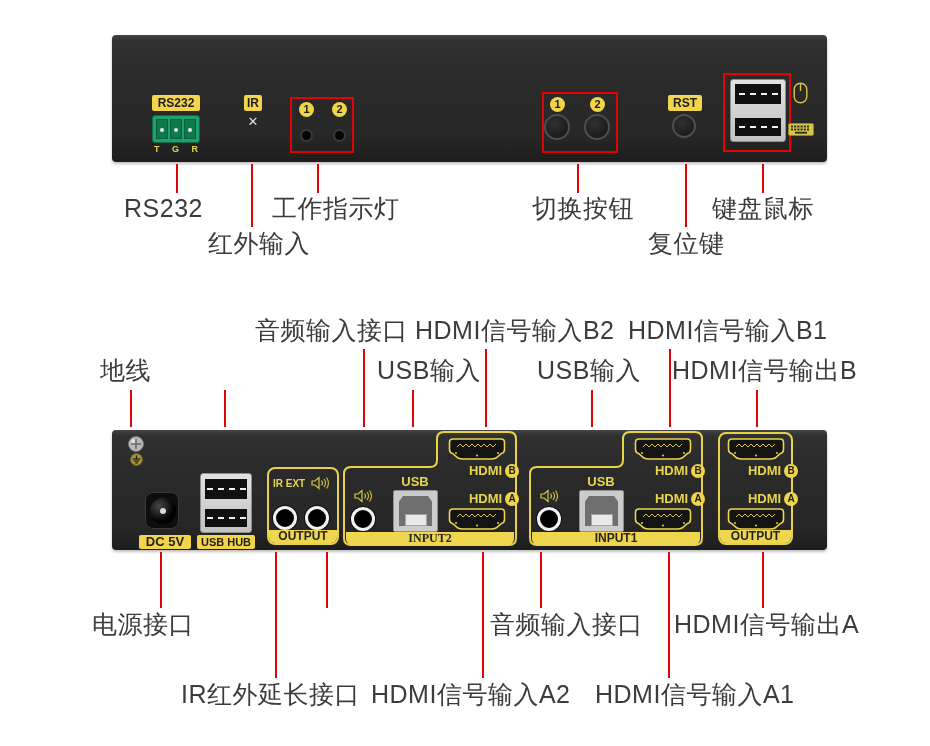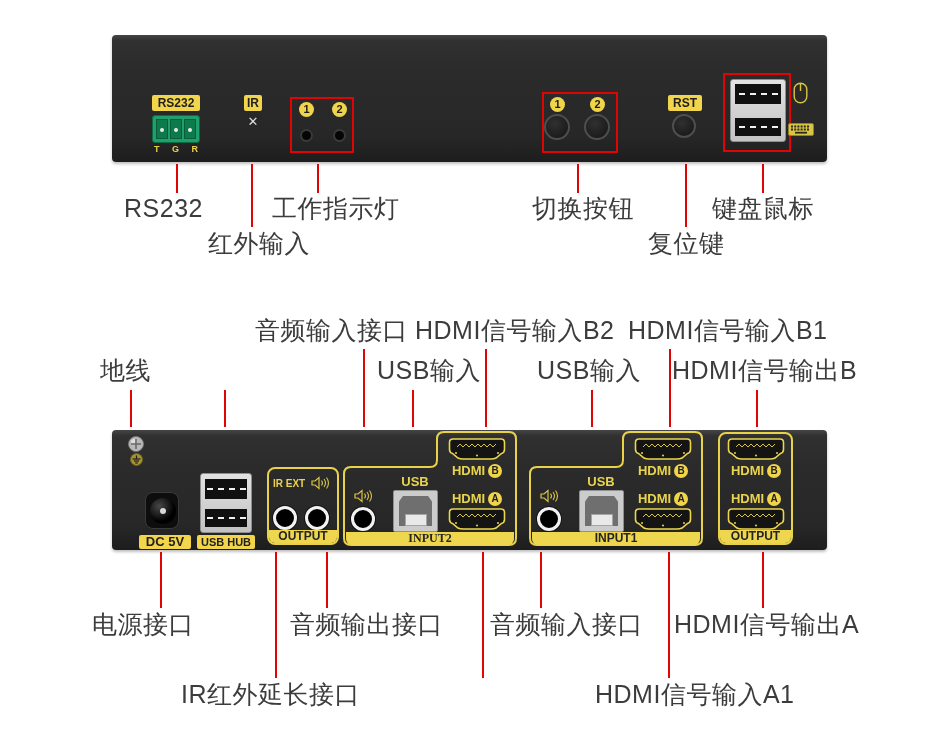--- a/index.html
+++ b/index.html
@@ -69,21 +69,21 @@
 
   
   .ybox { position:absolute; border:2px solid #e8d24a; border-radius:8px; }
 
   
   .bar { position:absolute; background:#eed74e; color:#242424; font-size:12px; font-weight:bold;
          line-height:13px; height:13px; text-align:center; border-radius:0 0 6px 6px; }
 
   
   .hdmi-label { position:absolute; display:flex; align-items:center; justify-content:center; gap:3px;
-                color:#e9d44d; font-size:13px; font-weight:bold; }
+                color:#e9d44d; font-size:13px; font-weight:bold;margin-left:17px; }
   .hdmi-label .cbadge { display:inline-block; width:14px; height:14px; border-radius:50%;
                 background:#f0d54b; color:#1e1e1e; font-size:10px; font-weight:bold;
                 line-height:14px; text-align:center; }
 
   .ytext { position:absolute; color:#e9d44d; font-weight:bold; }
   .xmark { position:absolute; color:#dddddd; font-size:13px; font-weight:bold; text-align:center; }
   svg { display:block; position:absolute; }
 </style>
 </head>
 <body>
@@ -349,18 +349,18 @@
 
   <div class="vline" style="left:160px;top:552px;height:56px;"></div>
   <div class="vline" style="left:326px;top:552px;height:56px;"></div>
   <div class="vline" style="left:540px;top:552px;height:56px;"></div>
   <div class="vline" style="left:762px;top:552px;height:56px;"></div>
   <div class="vline" style="left:275px;top:552px;height:126px;"></div>
   <div class="vline" style="left:482px;top:552px;height:126px;"></div>
   <div class="vline" style="left:668px;top:552px;height:126px;"></div>
 
   <div class="cjk-label" style="left:92px;top:610px;text-align:right;">电源接口</div>
-  <div class="cjk-label" style="left:290px;top:610px;">音频输出接口</div>
   <div class="cjk-label" style="left:490px;top:610px;">音频输入接口</div>
   <div class="cjk-label" style="left:674px;top:610px;">HDMI信号输出A</div>
   <div class="cjk-label" style="left:181px;top:680px;">IR红外延长接口</div>
+  <div class="cjk-label" style="left:371px;top:680px;">HDMI信号输入A2</div>
   <div class="cjk-label" style="left:595px;top:680px;">HDMI信号输入A1</div>
 </div>
 
 </body></html>

